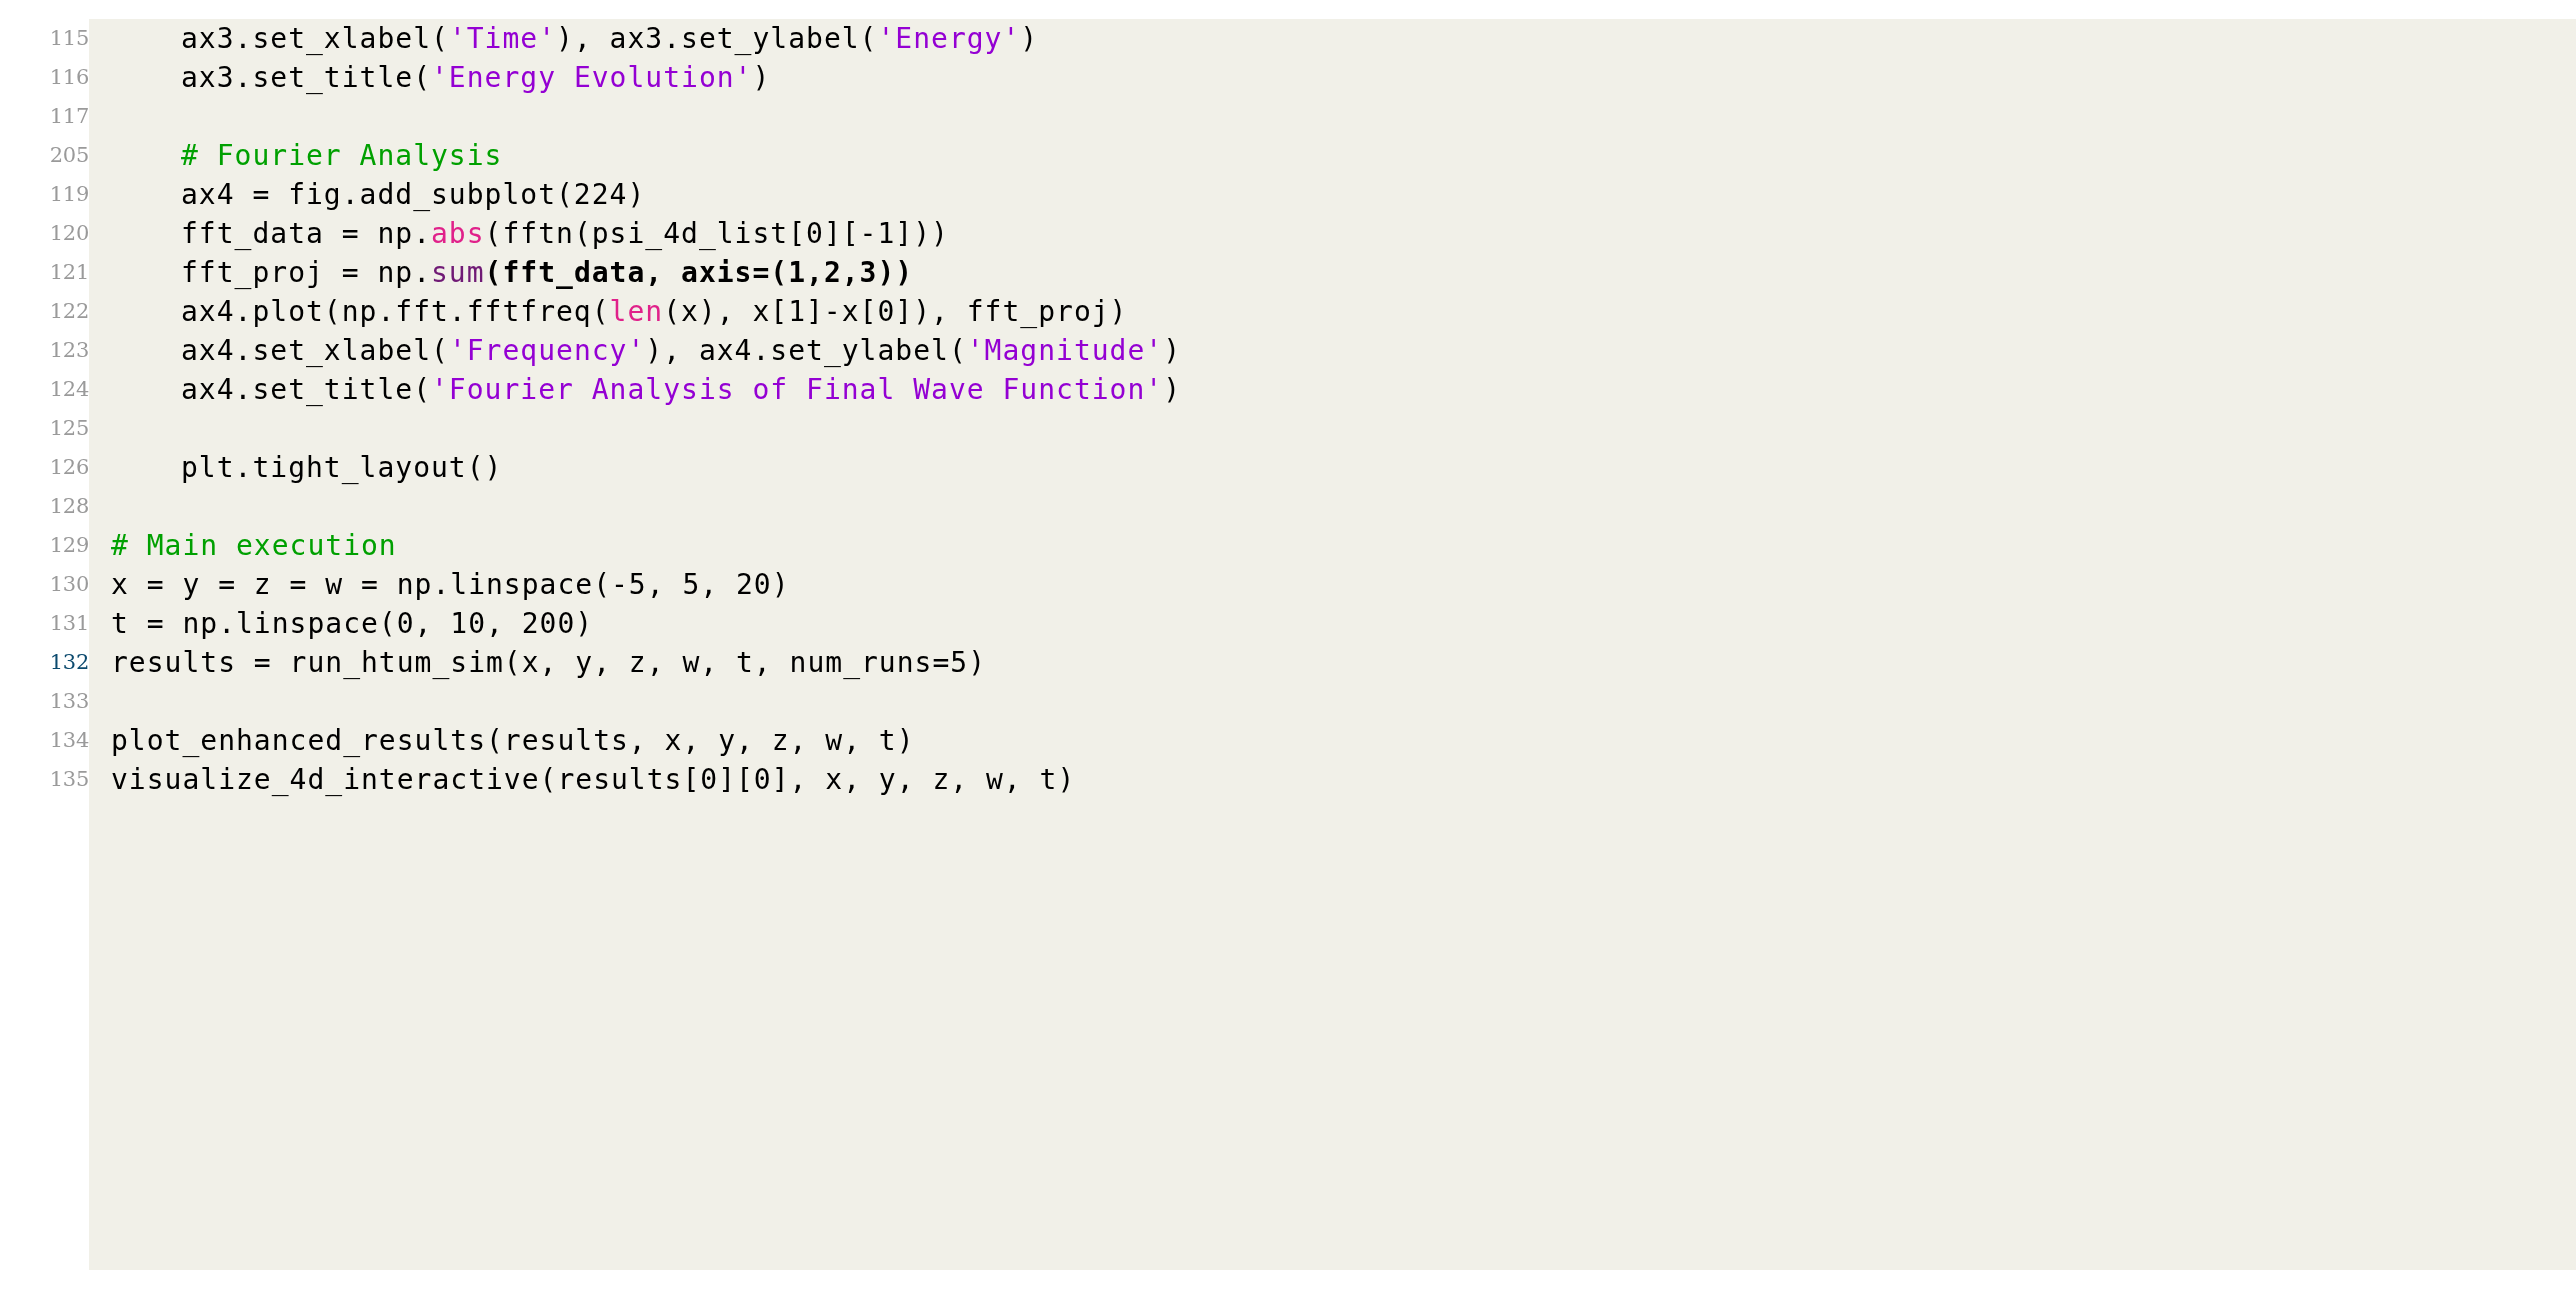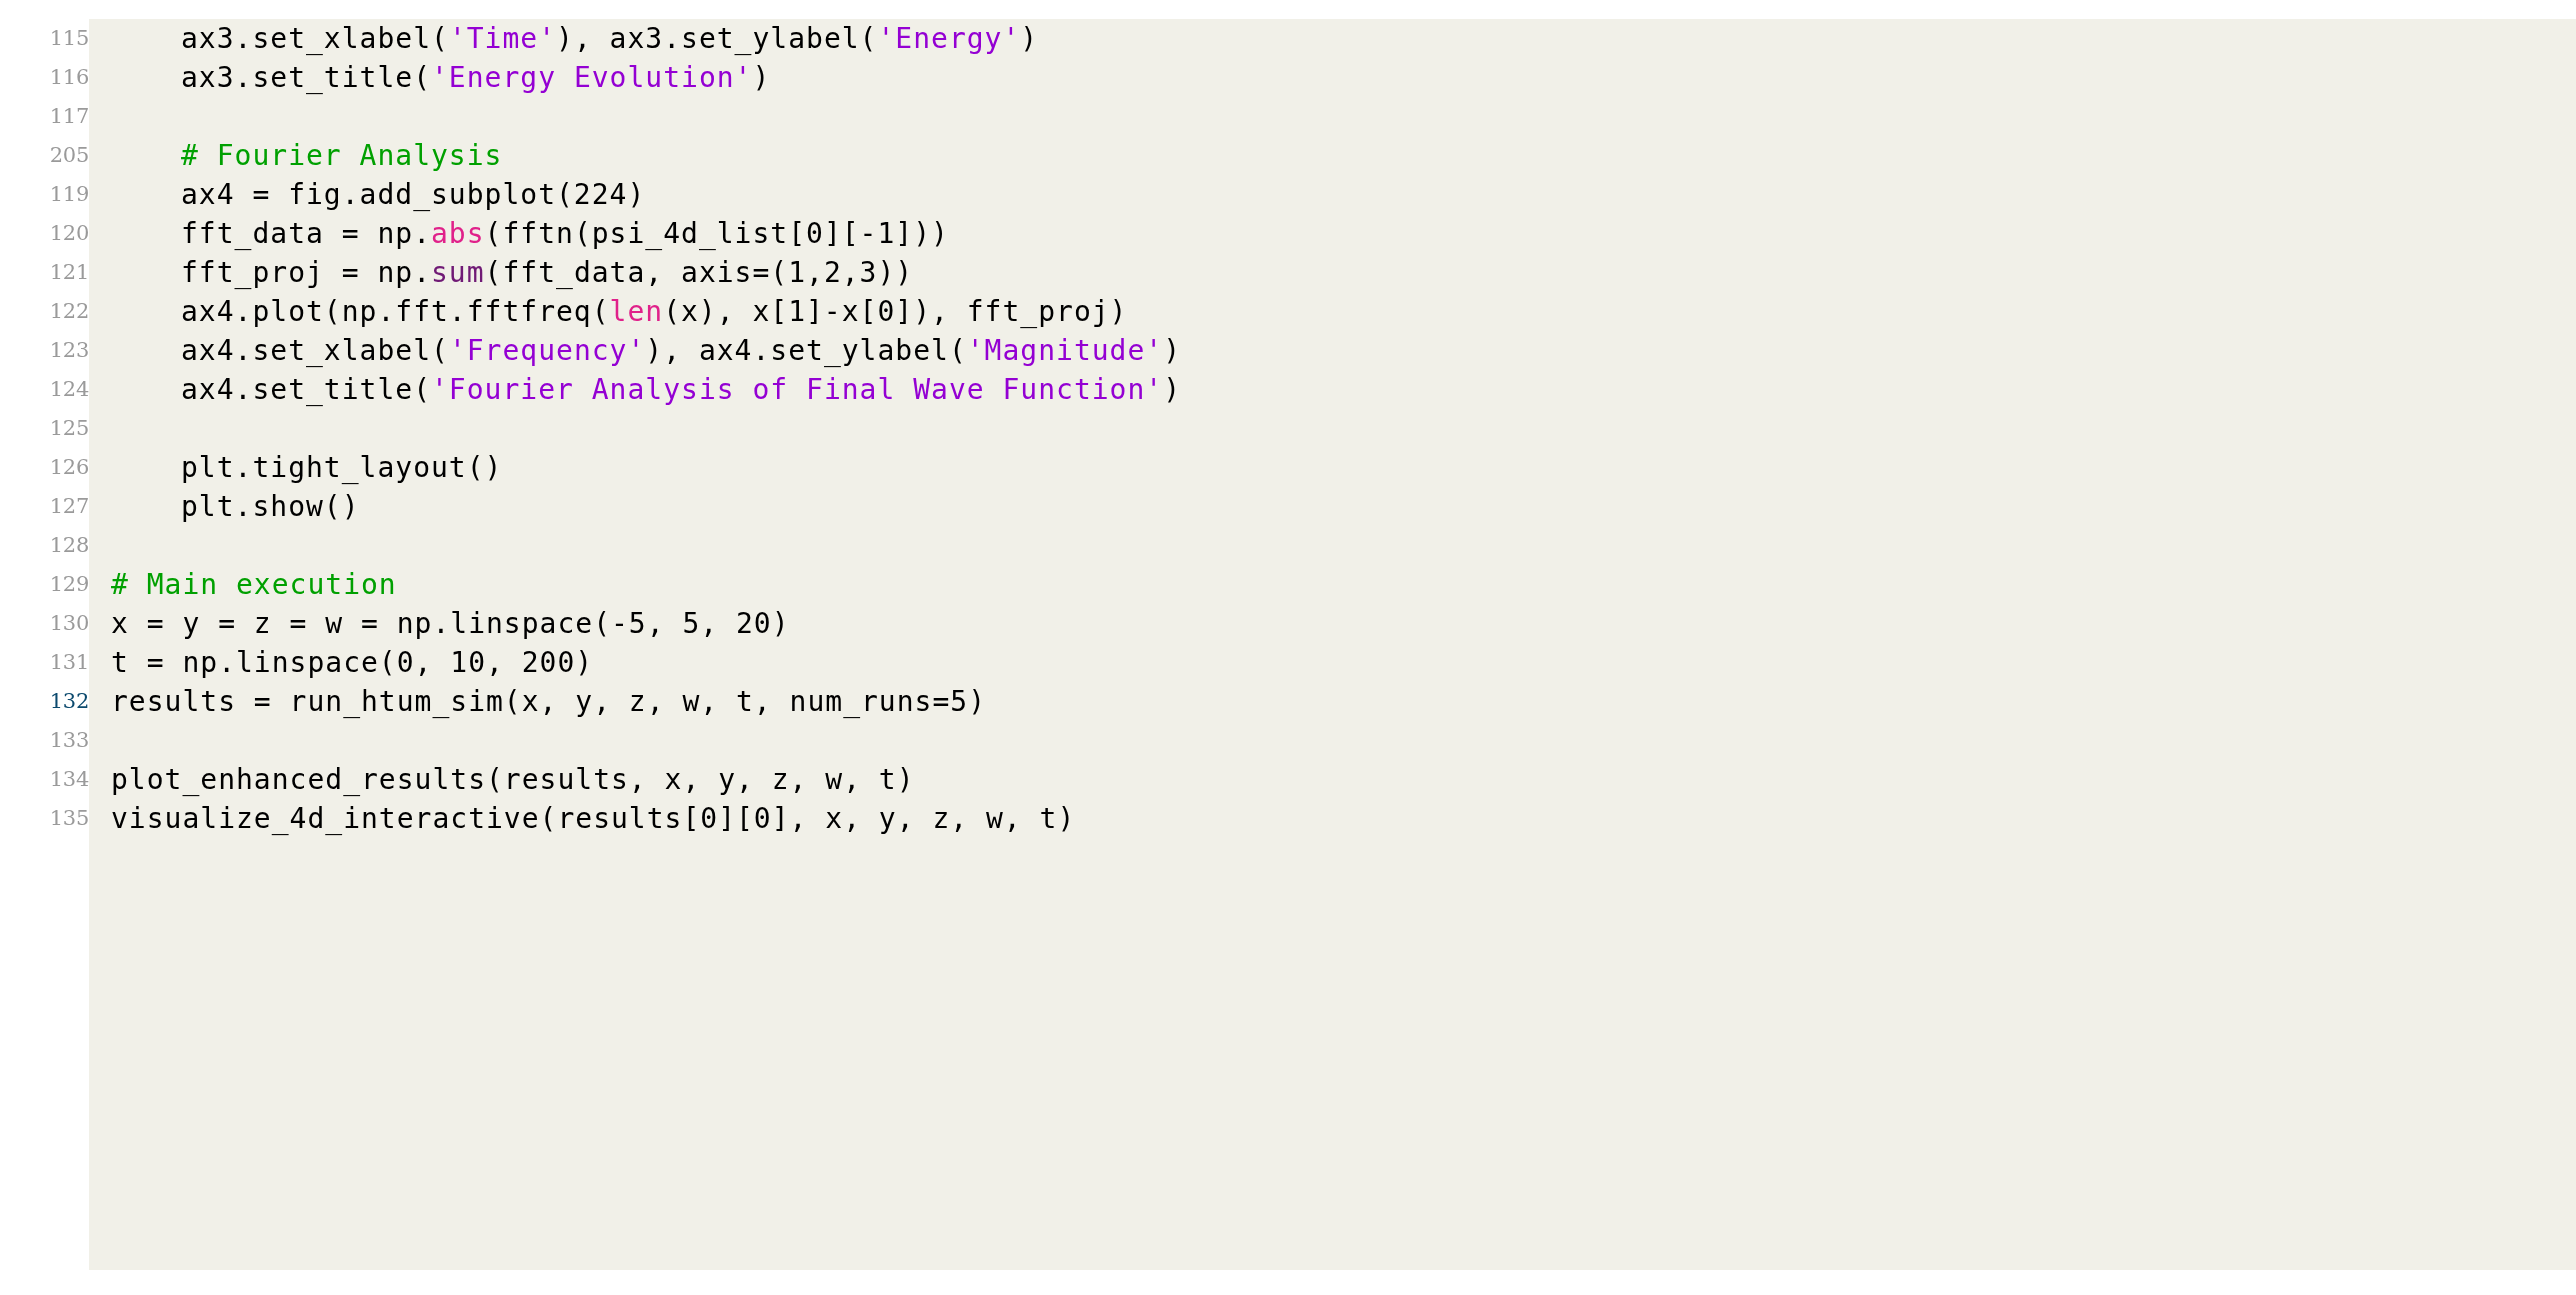--- a/index.html
+++ b/index.html
@@ -81,27 +81,26 @@
 
 <div id="listing">
   <div class="code-panel" style="background: rgb(241, 240, 232);"></div>
   <div class="lines">
       <div class="code-line"><div class="lineno" style="color: rgb(154, 154, 154);">115</div><div class="src" style="left: 164px;"><span class="tok-def" style="color: rgb(0, 0, 0);">ax3.set_xlabel(</span><span class="tok-str" style="color: rgb(148, 0, 211);">'Time'</span><span class="tok-def" style="color: rgb(0, 0, 0);">), ax3.set_ylabel(</span><span class="tok-str" style="color: rgb(148, 0, 211);">'Energy'</span><span class="tok-def" style="color: rgb(0, 0, 0);">)</span></div></div>
       <div class="code-line"><div class="lineno" style="color: rgb(154, 154, 154);">116</div><div class="src" style="left: 164px;"><span class="tok-def" style="color: rgb(0, 0, 0);">ax3.set_title(</span><span class="tok-str" style="color: rgb(148, 0, 211);">'Energy Evolution'</span><span class="tok-def" style="color: rgb(0, 0, 0);">)</span></div></div>
       <div class="code-line"><div class="lineno" style="color: rgb(154, 154, 154);">117</div><div class="src" style="left: 94px;"></div></div>
       <div class="code-line"><div class="lineno" style="color: rgb(154, 154, 154);">205</div><div class="src" style="left: 164px;"><span class="tok-com" style="color: rgb(0, 160, 0);"># Fourier Analysis</span></div></div>
       <div class="code-line"><div class="lineno" style="color: rgb(154, 154, 154);">119</div><div class="src" style="left: 164px;"><span class="tok-def" style="color: rgb(0, 0, 0);">ax4 = fig.add_subplot(224)</span></div></div>
       <div class="code-line"><div class="lineno" style="color: rgb(154, 154, 154);">120</div><div class="src" style="left: 164px;"><span class="tok-def" style="color: rgb(0, 0, 0);">fft_data = np.</span><span class="tok-bif" style="color: rgb(224, 33, 138);">abs</span><span class="tok-def" style="color: rgb(0, 0, 0);">(fftn(psi_4d_list[0][-1]))</span></div></div>
-      <div class="code-line"><div class="lineno" style="color: rgb(154, 154, 154);">121</div><div class="src" style="left: 164px;"><span class="tok-def" style="color: rgb(0, 0, 0);">fft_proj = np.</span><span class="tok-bif" style="color: #701a75;">sum</span><span class="tok-def" style="color: rgb(0, 0, 0);">(fft_data, axis=(1,2,3))</span></div></div>
+      <div class="code-line"><div class="lineno" style="color: rgb(154, 154, 154);">121</div><div class="src" style="left: 164px;"><span class="tok-def" style="color: rgb(0, 0, 0);">fft_proj = np.</span><span class="tok-bif" style="color: #701a75;">sum</span><span class="tok-def" style="color: rgb(0, 0, 0); font-weight: bold;">(fft_data, axis=(1,2,3))</span></div></div>
       <div class="code-line"><div class="lineno" style="color: rgb(154, 154, 154);">122</div><div class="src" style="left: 164px;"><span class="tok-def" style="color: rgb(0, 0, 0);">ax4.plot(np.fft.fftfreq(</span><span class="tok-bif" style="color: rgb(224, 33, 138);">len</span><span class="tok-def" style="color: rgb(0, 0, 0);">(x), x[1]-x[0]), fft_proj)</span></div></div>
       <div class="code-line"><div class="lineno" style="color: rgb(154, 154, 154);">123</div><div class="src" style="left: 164px;"><span class="tok-def" style="color: rgb(0, 0, 0);">ax4.set_xlabel(</span><span class="tok-str" style="color: rgb(148, 0, 211);">'Frequency'</span><span class="tok-def" style="color: rgb(0, 0, 0);">), ax4.set_ylabel(</span><span class="tok-str" style="color: rgb(148, 0, 211);">'Magnitude'</span><span class="tok-def" style="color: rgb(0, 0, 0);">)</span></div></div>
       <div class="code-line"><div class="lineno" style="color: rgb(154, 154, 154);">124</div><div class="src" style="left: 164px;"><span class="tok-def" style="color: rgb(0, 0, 0);">ax4.set_title(</span><span class="tok-str" style="color: rgb(148, 0, 211);">'Fourier Analysis of Final Wave Function'</span><span class="tok-def" style="color: rgb(0, 0, 0);">)</span></div></div>
       <div class="code-line"><div class="lineno" style="color: rgb(154, 154, 154);">125</div><div class="src" style="left: 94px;"></div></div>
       <div class="code-line"><div class="lineno" style="color: rgb(154, 154, 154);">126</div><div class="src" style="left: 164px;"><span class="tok-def" style="color: rgb(0, 0, 0);">plt.tight_layout()</span></div></div>
-      <div class="code-line"><div class="lineno" style="color: rgb(154, 154, 154);">127</div><div class="src" style="left: 164px;"><span class="tok-def" style="color: rgb(0, 0, 0);">plt.show()</span></div></div>
       <div class="code-line"><div class="lineno" style="color: rgb(154, 154, 154);">128</div><div class="src" style="left: 94px;"></div></div>
       <div class="code-line"><div class="lineno" style="color: rgb(154, 154, 154);">129</div><div class="src" style="left: 94px;"><span class="tok-com" style="color: rgb(0, 160, 0);"># Main execution</span></div></div>
       <div class="code-line"><div class="lineno" style="color: rgb(154, 154, 154);">130</div><div class="src" style="left: 94px;"><span class="tok-def" style="color: rgb(0, 0, 0);">x = y = z = w = np.linspace(-5, 5, 20)</span></div></div>
       <div class="code-line"><div class="lineno" style="color: rgb(154, 154, 154);">131</div><div class="src" style="left: 94px;"><span class="tok-def" style="color: rgb(0, 0, 0);">t = np.linspace(0, 10, 200)</span></div></div>
       <div class="code-line"><div class="lineno" style="color: #0c4a6e;">132</div><div class="src" style="left: 94px;"><span class="tok-def" style="color: rgb(0, 0, 0);">results = run_htum_sim(x, y, z, w, t, num_runs=5)</span></div></div>
       <div class="code-line"><div class="lineno" style="color: rgb(154, 154, 154);">133</div><div class="src" style="left: 94px;"></div></div>
       <div class="code-line"><div class="lineno" style="color: rgb(154, 154, 154);">134</div><div class="src" style="left: 94px;"><span class="tok-def" style="color: rgb(0, 0, 0);">plot_enhanced_results(results, x, y, z, w, t)</span></div></div>
       <div class="code-line"><div class="lineno" style="color: rgb(154, 154, 154);">135</div><div class="src" style="left: 94px;"><span class="tok-def" style="color: rgb(0, 0, 0);">visualize_4d_interactive(results[0][0], x, y, z, w, t)</span></div></div>
     </div>
 </div>

